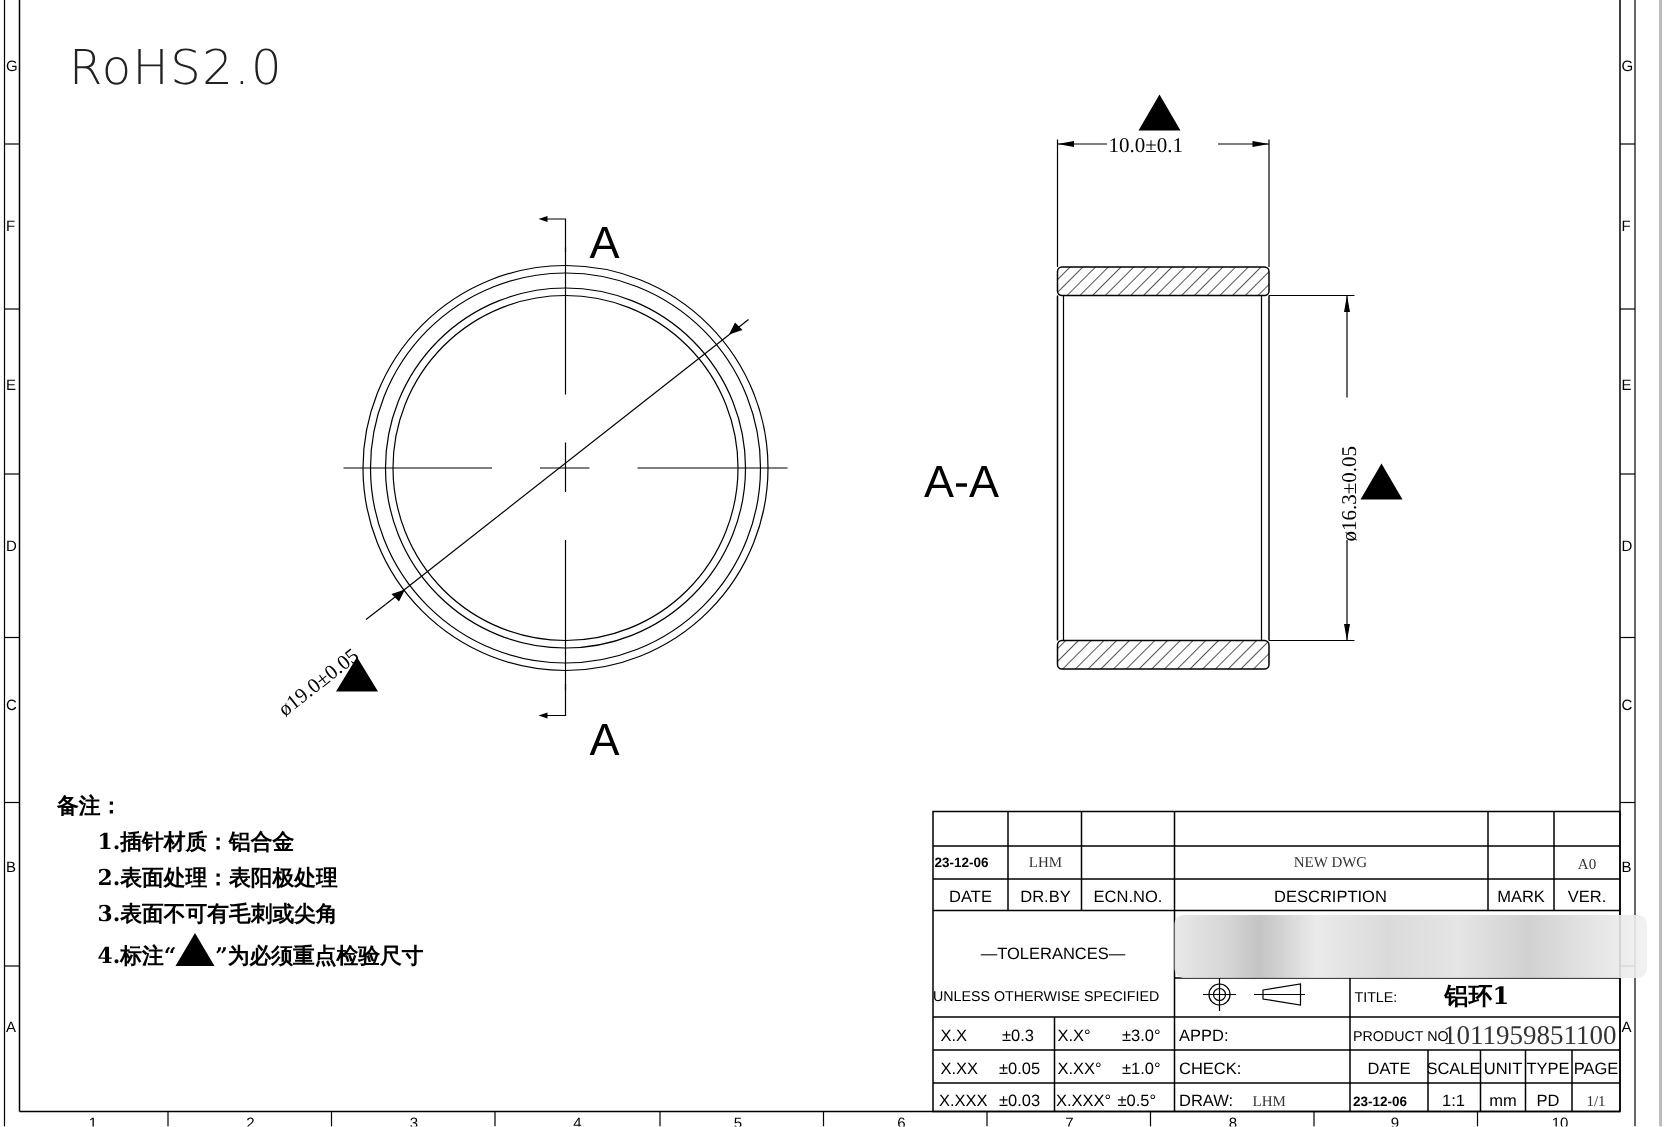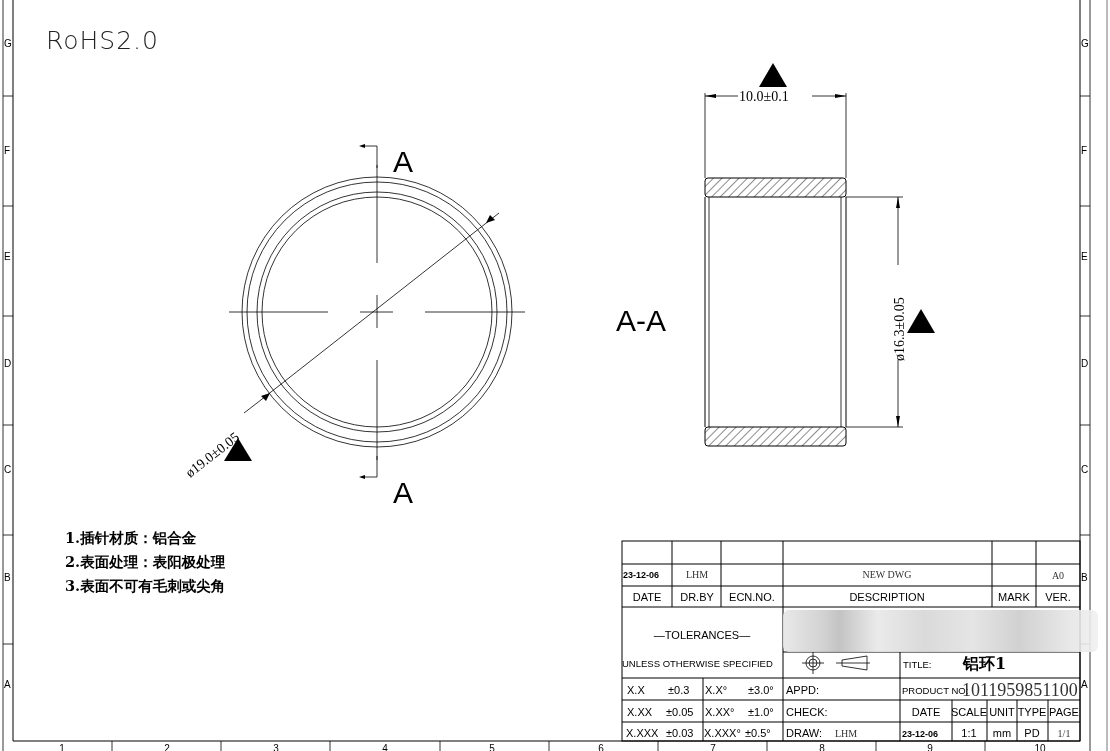--- a/index.html
+++ b/index.html
@@ -13,21 +13,21 @@
   .tb-serif { font-family: "Liberation Serif", serif; font-size: 10px; fill: #333; }
   .tb-bold { font-family: "Liberation Sans", sans-serif; font-size: 9px; font-weight: bold; fill: #000; }
   .dim { font-family: "Liberation Serif", serif; font-size: 14px; fill: #000; }
   .sect { font-family: "Liberation Sans", sans-serif; font-size: 30px; fill: #000; }
   .notes { position: absolute; left: 38px; top: 526px; font-family: "DejaVu Serif", serif; font-weight: bold; font-size: 14.5px; line-height: 24px; color: #000; }
   .notes .head { margin-left: 0; }
   .notes .item { margin-left: 27px; white-space: nowrap; }
   .notes .cont { margin-left: 33px; white-space: nowrap; }
   .tri-inline { display: inline-block; width: 0; height: 0; border-left: 13px solid transparent; border-right: 13px solid transparent; border-bottom: 22px solid #000; vertical-align: -2px; }
   .blur { position: absolute; left: 783px; top: 610px; width: 315px; height: 42px; background: linear-gradient(90deg,#e6e6e6,#cfcfcf 12%,#bdbdbd 18%,#e8e8e8 30%,#d6d6d6 45%,#e2e2e2 60%,#cccccc 75%,#e4e4e4 90%,#f0f0f0); border-radius: 6px; opacity: 0.9; }
-  .rohs { position: absolute; left: 46px; top: 26px; font-family: "DejaVu Sans", sans-serif; font-weight: 200; font-size: 25px; letter-spacing: 1px; color: #222; }
+  .rohs { position: absolute; left: 46px; top: 26px; font-family: "DejaVu Sans", sans-serif; font-weight: 200; font-size: 32px; letter-spacing: 1px; color: #222; }
   .title-cn { font-family: "DejaVu Serif", serif; font-weight: bold; font-size: 16px; fill: #000; }
   .prod-no { font-family: "Liberation Serif", serif; font-size: 18px; fill: #333; }
 </style>
 </head>
 <body>
 
 <svg width="1110" height="751" viewBox="0 0 1110 751">
 
   <line x1="3" y1="0" x2="3" y2="751" class="thin"></line>
   <line x1="13" y1="0" x2="13" y2="741" class="ln"></line>
@@ -241,16 +241,18 @@
     <text x="1032" y="737" class="tb">PD</text>
     <text x="1064" y="737" class="tb-serif">1/1</text>
   </g>
 </svg>
 
 <div class="rohs">RoHS2.0</div>
 
 <div class="blur"></div>
 
 <div class="notes">
+  <div class="head">备注：</div>
   <div class="item">1.插针材质：铝合金</div>
   <div class="item">2.表面处理：表阳极处理</div>
   <div class="item">3.表面不可有毛刺或尖角</div>
+  <div class="item"><span>4.标注“</span><span class="tri-inline"></span><span>”为必须重点检验尺寸</span></div>
 </div>
 
 </body></html>

